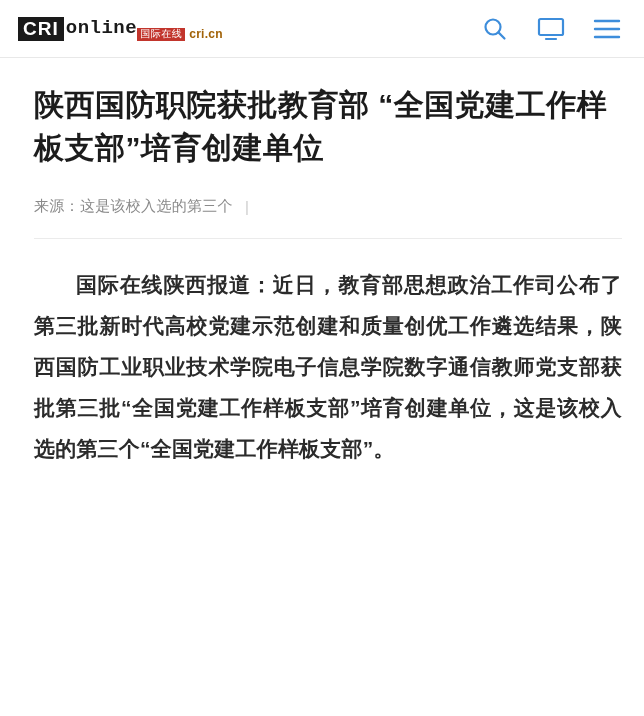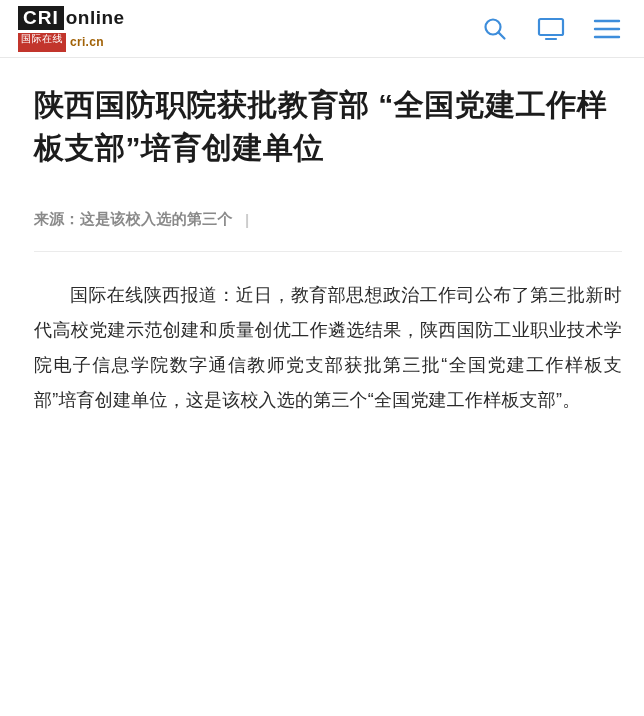--- a/index.html
+++ b/index.html
@@ -22,55 +22,55 @@
     align-items: center;
     justify-content: space-between;
     padding: 0 22px 0 18px;
     box-sizing: border-box;
     border-bottom: 1px solid #e8e8e8;
     background: #ffffff;
   }
 
   .logo-wrap {
     display: flex;
-    flex-direction: column;
     justify-content: center;
     line-height: 1;
+    align-items: flex-end;
   }
   .logo-top {
     display: flex;
     align-items: center;
   }
   .logo-cri {
     background: #1a1a1a;
     color: #ffffff;
     font-size: 19px;
     font-weight: bold;
     letter-spacing: 1px;
     padding: 2px 5px 3px 5px;
     font-family: "Liberation Sans", sans-serif;
   }
   .logo-online {
     color: #1a1a1a;
     font-size: 19px;
     font-weight: bold;
     letter-spacing: 0.5px;
     margin-left: 2px;
-    font-family: Liberation Sans, sans-serif;
+    font-family: Liberation Mono, monospace;
   }
   .logo-bottom {
     display: flex;
     align-items: center;
     margin-top: 3px;
   }
   .logo-cn-name {
     background: #c2352c;
     color: #ffffff;
     font-size: 10px;
-    padding: 1px 3px 8px 3px;
+    padding: 1px 3px 2px 3px;
     letter-spacing: 0.5px;
   }
   .logo-domain {
     color: #a16207;
     font-size: 12px;
     font-weight: bold;
     margin-left: 4px;
     letter-spacing: 0.3px;
   }
 
@@ -103,43 +103,43 @@
     line-height: 1.42;
     font-weight: bold;
     color: #1c1c1c;
     margin: 0;
     letter-spacing: 0.5px;
   }
 
   .meta {
     display: flex;
     align-items: center;
-    margin-top: 41px;
+    margin-top: 28px;
     font-size: 15px;
     color: #8a8a8a;
     letter-spacing: 0.3px;
-    font-weight: bold;
   }
   .meta-sep {
     margin: 0 12px;
     color: #cccccc;
   }
 
   .divider {
     height: 1px;
     background: #ebebeb;
     margin: 22px 0 0 0;
   }
 
   .article-body {
     margin-top: 26px;
-    font-size: 18px;
+    font-size: 21px;
     line-height: 1.95;
     color: #2b2b2b;
     letter-spacing: 0.2px;
+    font-weight: bold;
   }
   .article-body p {
     margin: 0 0 14px 0;
     text-indent: 2em;
     text-align: justify;
   }
 </style>
 </head>
 <body>
 

